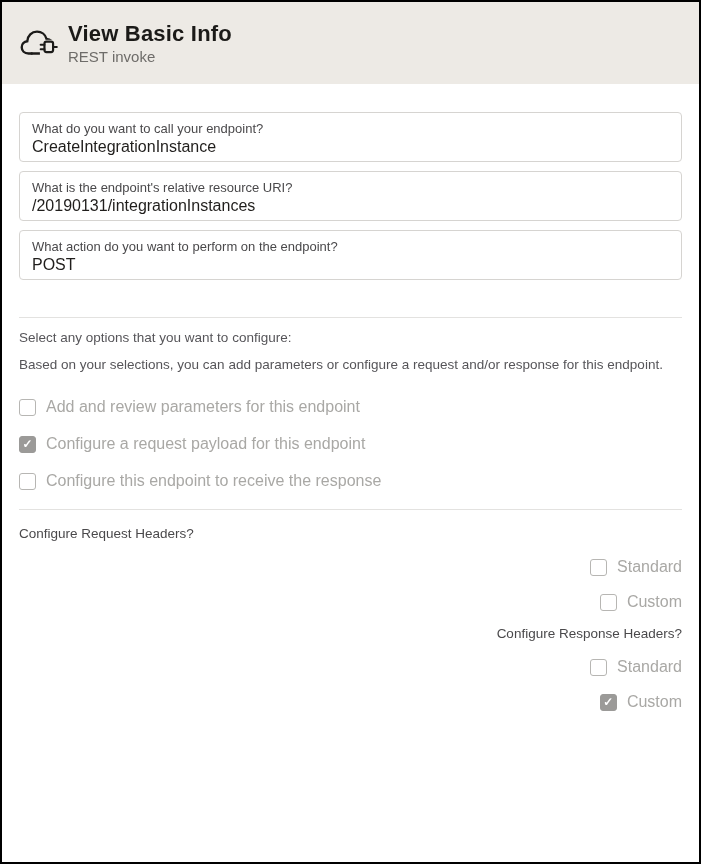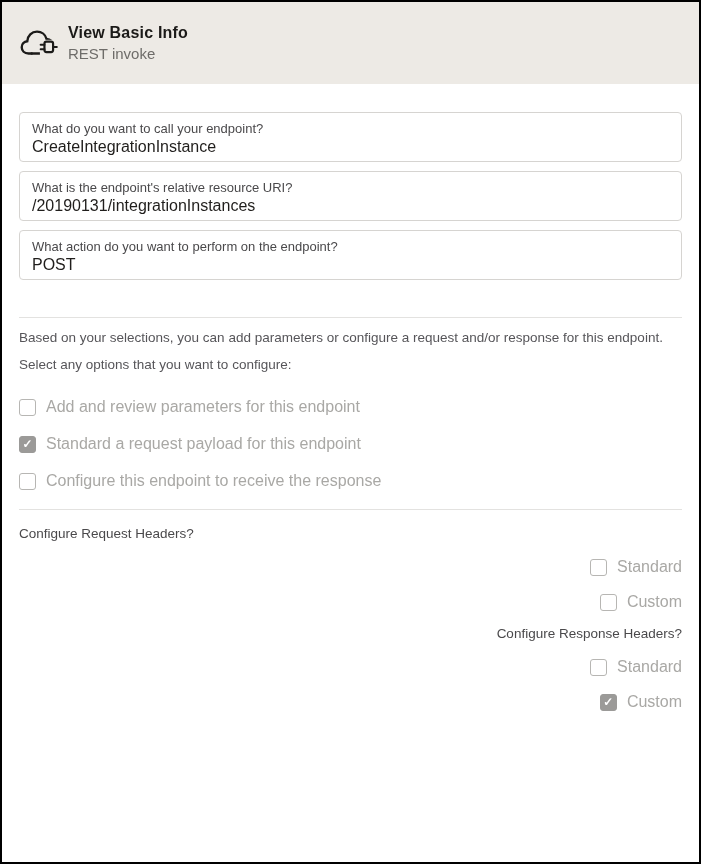--- a/index.html
+++ b/index.html
@@ -16,21 +16,21 @@
   .header {
     height: 82px;
     background: #edeae5;
     display: flex;
     align-items: center;
     padding: 0 20px 0 16px;
   }
   .hicon { flex: none; width: 42px; height: 38px; display: flex; align-items: center; justify-content: center; }
   .htext { margin-left: 8px; }
   .title {
-    margin: 0; font-size: 16px; font-weight: 700; color: #1b1a18;
+    margin: 0; font-size: 22px; font-weight: 700; color: #1b1a18;
     line-height: 1.15; letter-spacing: 0.2px;
   }
   .subtitle { font-size: 15px; color: #6e6c69; margin-top: 2px; }
   
   .content { padding: 28px 17px 0 17px; }
   .field {
     border: 1px solid #d6d4d1;
     border-radius: 4px;
     background: #fff;
     padding: 8px 0 0 12px;
@@ -103,31 +103,31 @@
       <input class="fvalue" type="text" value="/20190131/integrationInstances" style="">
     </div>
 
     <div class="field">
       <label class="flabel">What action do you want to perform on the endpoint?</label>
       <input class="fvalue" type="text" value="POST" style="">
     </div>
 
     <hr class="divider">
 
+    <p class="para">Select any options that you want to configure:</p>
     <p class="para">Based on your selections, you can add parameters or configure a request and/or response for this endpoint.</p>
-    <p class="para">Select any options that you want to configure:</p>
 
     <div class="cbgroup">
       <div class="cbrow">
         <span class="cb"></span>
         <span class="cblabel">Add and review parameters for this endpoint</span>
       </div>
       <div class="cbrow">
         <span class="cb checked"></span>
-        <span class="cblabel">Standard a request payload for this endpoint</span>
+        <span class="cblabel">Configure a request payload for this endpoint</span>
       </div>
       <div class="cbrow">
         <span class="cb"></span>
         <span class="cblabel">Configure this endpoint to receive the response</span>
       </div>
     </div>
 
     <hr class="divider2">
 
     <div class="hgroup">

